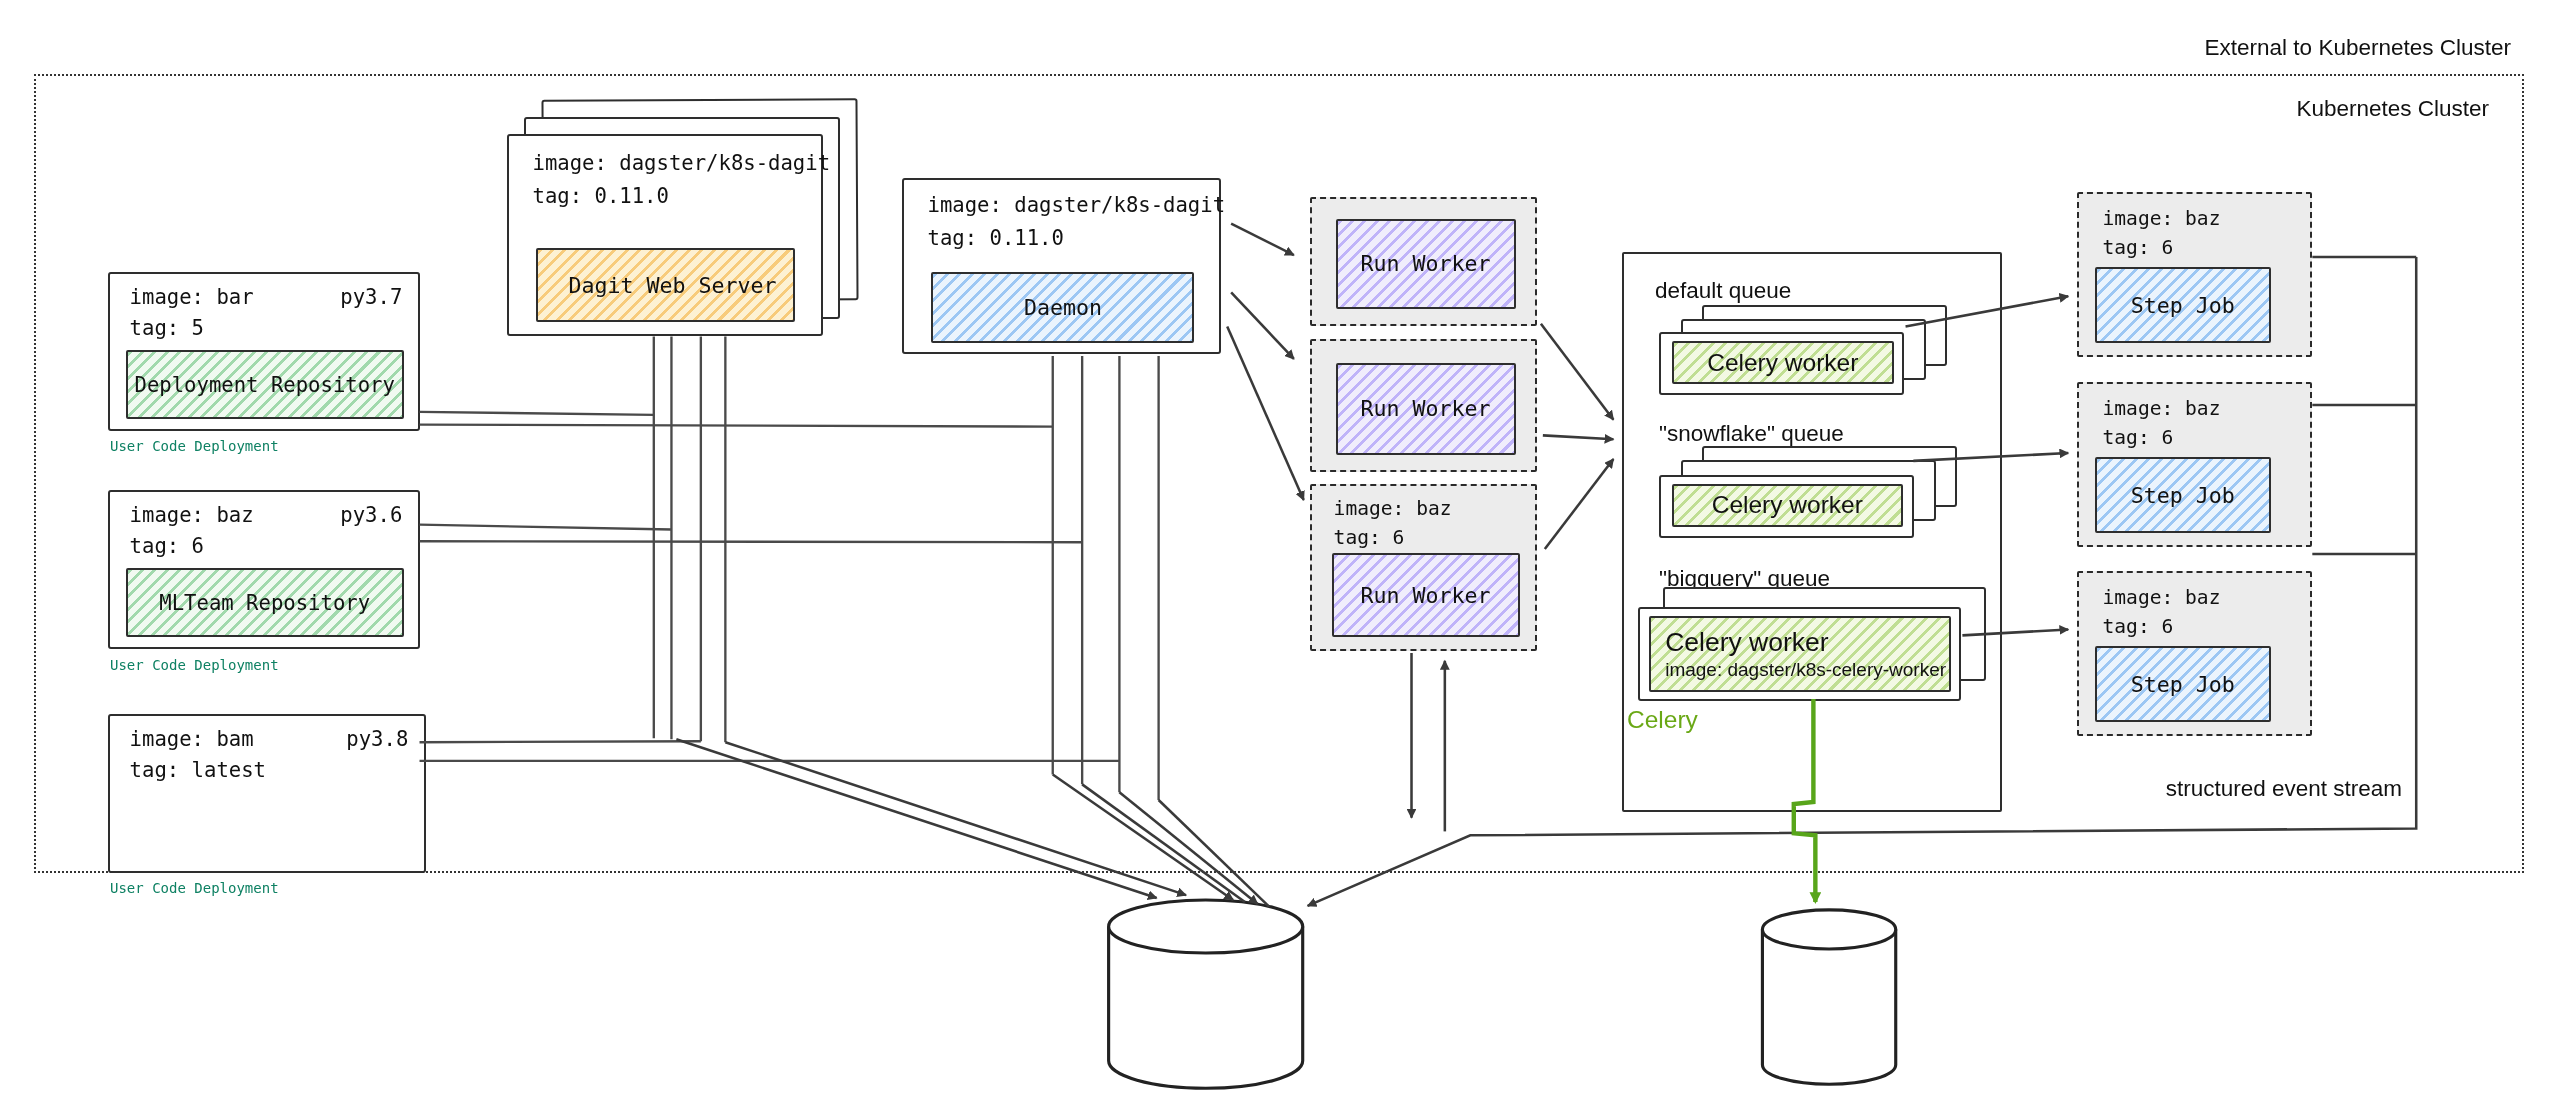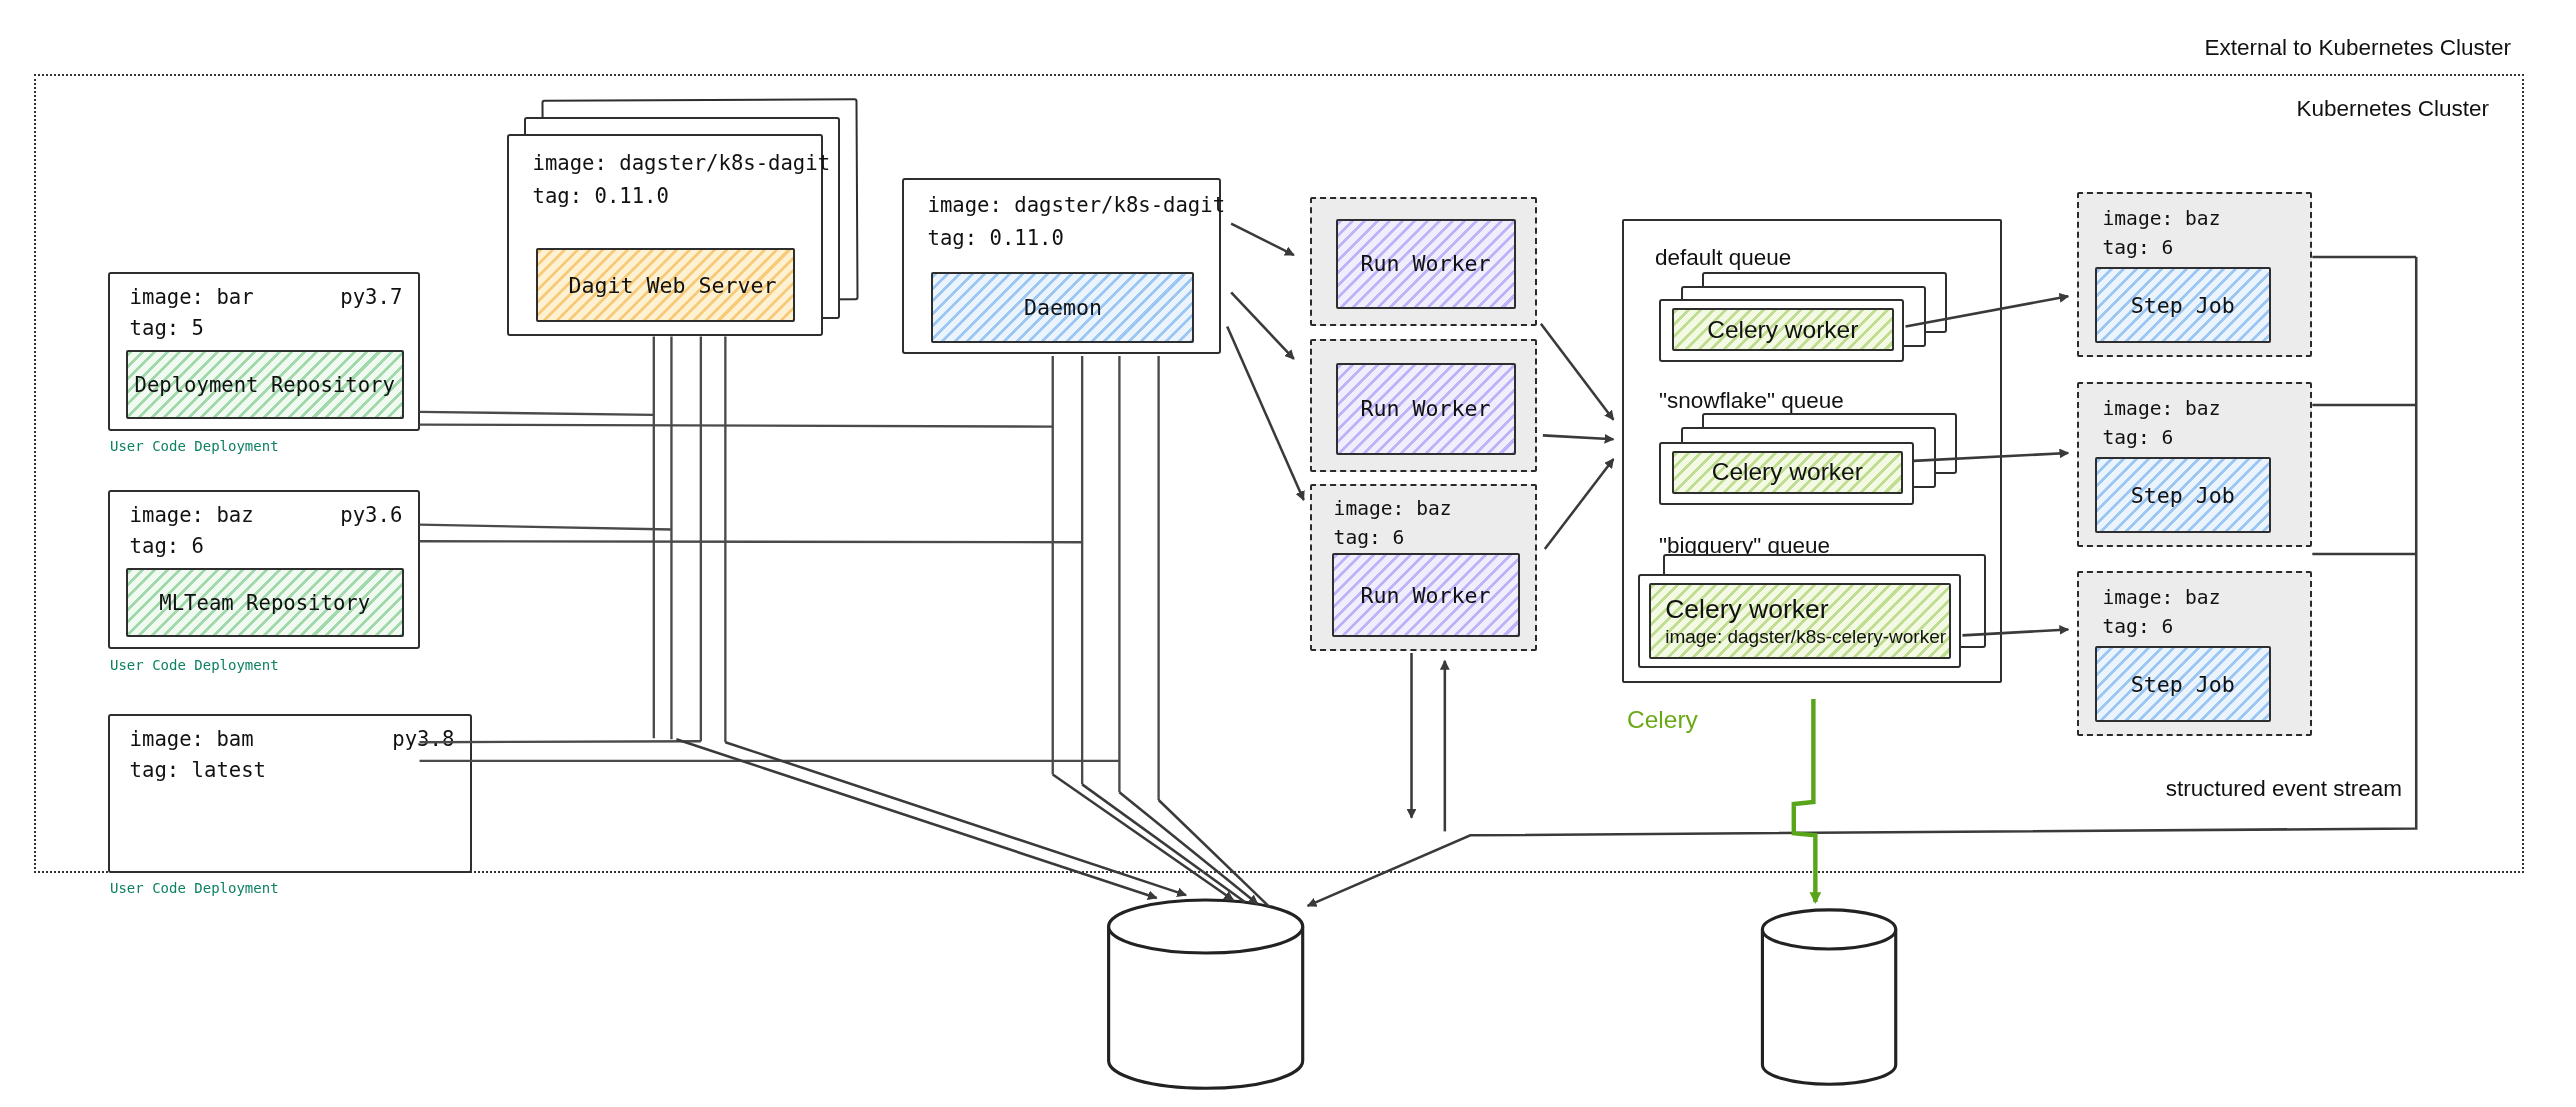--- a/index.html
+++ b/index.html
@@ -44,21 +44,21 @@
   <div class="caption mono" style="left:110px;top:438px;">User Code Deployment</div>
 
   <div class="box" style="left:108px;top:490px;width:312px;height:159px;">
     <div class="hdr mono" style="left:19.6px;top:11.8px;">image: baz</div>
     <div class="hdr mono" style="right:15.7px;top:11.8px;">py3.6</div>
     <div class="hdr mono" style="left:19.6px;top:43px;">tag: 6</div>
     <div class="innerbox hatch-green mono" style="left:15.7px;top:76px;width:278px;height:69px;font-size:20.6px;">MLTeam Repository</div>
   </div>
   <div class="caption mono" style="left:110px;top:657px;">User Code Deployment</div>
 
-  <div class="box" style="left:108px;top:714px;width:364px;height:159px;">
+  <div class="box" style="left:108px;top:714px;width:318px;height:159px;">
     <div class="hdr mono" style="left:19.6px;top:11.8px;">image: bam</div>
     <div class="hdr mono" style="right:15.7px;top:11.8px;">py3.8</div>
     <div class="hdr mono" style="left:19.6px;top:43px;">tag: latest</div>
   </div>
   <div class="caption mono" style="left:110px;top:880px;">User Code Deployment</div>
 
   <div class="ghost" style="left:542px;top:99px;width:316px;height:202px;transform:rotate(-0.3deg);"></div>
   <div class="ghost" style="left:524px;top:117px;width:316px;height:202px;"></div>
   <div class="box" style="left:507px;top:134px;width:316px;height:202px;">
     <div class="hdr mono" style="left:23.5px;top:15.7px;">image: dagster/k8s-dagit</div>
@@ -77,21 +77,21 @@
   </div>
   <div class="dashedbox" style="left:1310px;top:339px;width:227px;height:133px;">
     <div class="innerbox hatch-purple mono" style="left:23.5px;top:21.6px;width:180px;height:92px;font-size:21.6px;">Run Worker</div>
   </div>
   <div class="dashedbox" style="left:1310px;top:484px;width:227px;height:167px;">
     <div class="hdr mono" style="left:21.6px;top:11.8px;font-size:19.6px;">image: baz</div>
     <div class="hdr mono" style="left:21.6px;top:41px;font-size:19.6px;">tag: 6</div>
     <div class="innerbox hatch-purple mono" style="left:19.6px;top:67px;width:188px;height:84px;font-size:21.6px;">Run Worker</div>
   </div>
 
-  <div class="box" style="left:1622px;top:219px;width:380px;height:464px;border-radius:2px;">
+  <div class="box" style="left:1622px;top:252px;width:380px;height:560px;border-radius:2px;">
 
     <div class="qlabel" style="left:31px;top:23.5px;">default queue</div>
     <div class="abs" style="left:35px;top:51px;width:294px;height:94px;">
       <div class="ghost" style="left:43px;top:0;width:245px;height:61px;"></div>
       <div class="ghost" style="left:21.6px;top:13.7px;width:245px;height:61px;"></div>
       <div class="ghost" style="left:0;top:27.4px;width:245px;height:63px;">
         <div class="innerbox hatch-lime" style="left:10.8px;top:6.9px;width:222px;height:43px;font-size:24.5px;">Celery worker</div>
       </div>
     </div>
 

